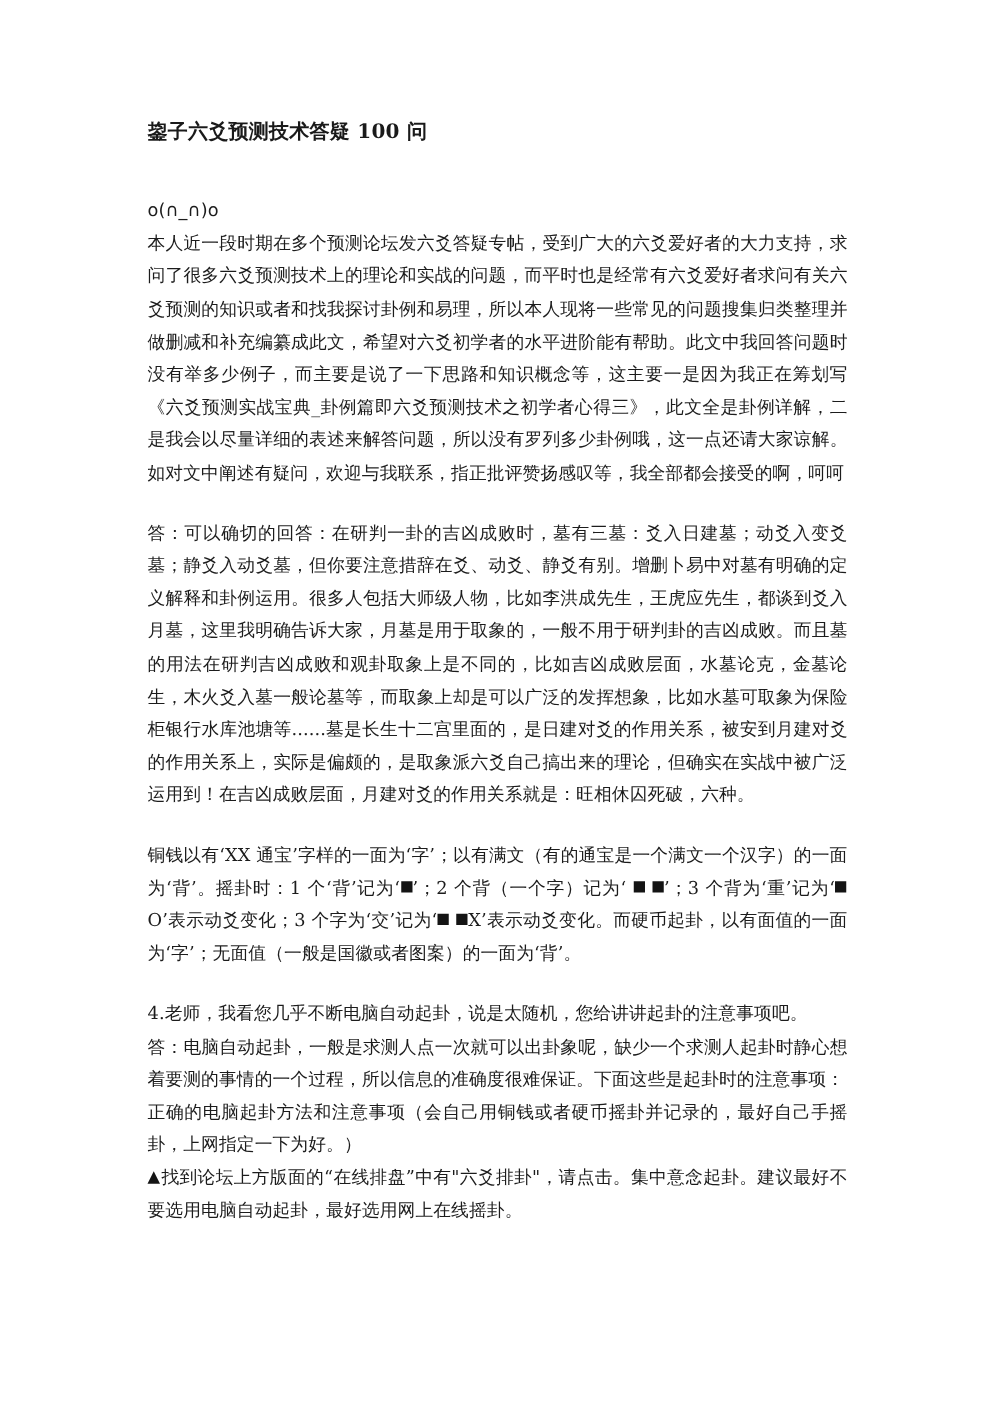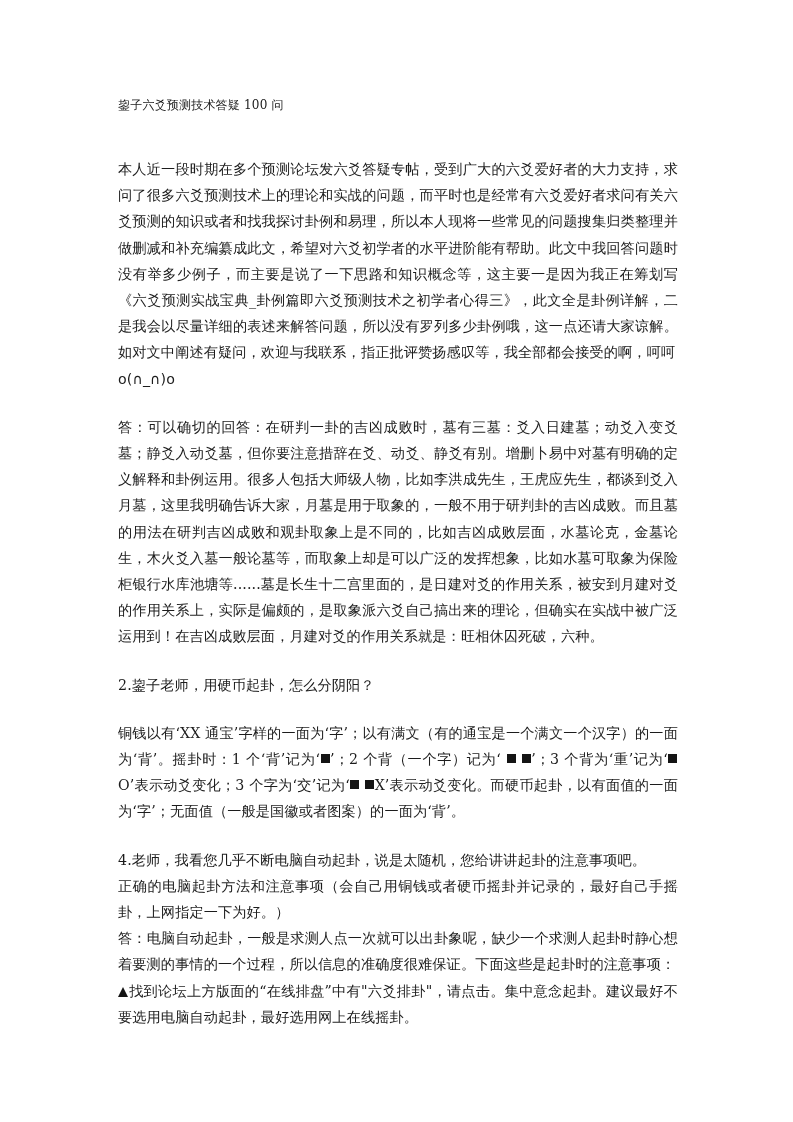--- a/index.html
+++ b/index.html
@@ -22,26 +22,26 @@
     box-sizing: border-box;
     padding: 0;
   }
   .content {
     position: absolute;
     left: 118px;
     top: 92px;
     width: 560px;
   }
   .doc-title {
-    font-size: 12px;
+    font-size: 16px;
     line-height: 26px;
     letter-spacing: 0.2px;
     color: #1a1a1a;
     margin: 0 0 38px 0;
-    font-weight: 400;
+    font-weight: 700;
   }
   p.para {
     margin: 0;
     font-size: 14.2px;
     line-height: 26.2px;
     text-align: justify;
     text-justify: inter-ideograph;
     letter-spacing: 0.1px;
     color: #1c1c1c;
     word-break: break-all;
@@ -81,38 +81,37 @@
 </style>
 </head>
 <body>
 
 <div class="page">
   <div class="content">
 
     <div class="doc-title">鋆子六爻预测技术答疑 100 问</div>
 
     <div class="block">
+      <p class="para emoticon">o(∩_∩)o</p>
       <p class="para">本人近一段时期在多个预测论坛发六爻答疑专帖，受到广大的六爻爱好者的大力支持，求问了很多六爻预测技术上的理论和实战的问题，而平时也是经常有六爻爱好者求问有关六爻预测的知识或者和找我探讨卦例和易理，所以本人现将一些常见的问题搜集归类整理并做删减和补充编纂成此文，希望对六爻初学者的水平进阶能有帮助。此文中我回答问题时没有举多少例子，而主要是说了一下思路和知识概念等，这主要一是因为我正在筹划写《六爻预测实战宝典_卦例篇即六爻预测技术之初学者心得三》，此文全是卦例详解，二是我会以尽量详细的表述来解答问题，所以没有罗列多少卦例哦，这一点还请大家谅解。如对文中阐述有疑问，欢迎与我联系，指正批评赞扬感叹等，我全部都会接受的啊，呵呵</p>
-      <p class="para emoticon">o(∩_∩)o</p>
     </div>
 
     <div class="block">
       <p class="para">答：可以确切的回答：在研判一卦的吉凶成败时，墓有三墓：爻入日建墓；动爻入变爻墓；静爻入动爻墓，但你要注意措辞在爻、动爻、静爻有别。增删卜易中对墓有明确的定义解释和卦例运用。很多人包括大师级人物，比如李洪成先生，王虎应先生，都谈到爻入月墓，这里我明确告诉大家，月墓是用于取象的，一般不用于研判卦的吉凶成败。而且墓的用法在研判吉凶成败和观卦取象上是不同的，比如吉凶成败层面，水墓论克，金墓论生，木火爻入墓一般论墓等，而取象上却是可以广泛的发挥想象，比如水墓可取象为保险柜银行水库池塘等......墓是长生十二宫里面的，是日建对爻的作用关系，被安到月建对爻的作用关系上，实际是偏颇的，是取象派六爻自己搞出来的理论，但确实在实战中被广泛运用到！在吉凶成败层面，月建对爻的作用关系就是：旺相休囚死破，六种。</p>
     </div>
 
     <div class="block">
-      <p class="para qline">2.鋆子老师，用硬币起卦，怎么分阴阳？</p>
     </div>
 
     <div class="block">
       <p class="para"><span>铜钱以有‘XX 通宝’字样的一面为‘字’；以有满文（有的通宝是一个满文一个汉字）的一面为‘背’。摇卦时：1 个‘背’记为‘</span><span class="sq"></span><span>’；2 个背（一个字）记为‘ </span><span class="sq"></span><span> </span><span class="sq"></span><span>’；3 个背为‘重’记为‘</span><span class="sq"></span><span>O’表示动爻变化；3 个字为‘交’记为‘</span><span class="sq"></span><span> </span><span class="sq"></span><span>X’表示动爻变化。而硬币起卦，以有面值的一面为‘字’；无面值（一般是国徽或者图案）的一面为‘背’。</span></p>
     </div>
 
     <div class="block">
       <p class="para qline">4.老师，我看您几乎不断电脑自动起卦，说是太随机，您给讲讲起卦的注意事项吧。</p>
+      <p class="para">答：电脑自动起卦，一般是求测人点一次就可以出卦象呢，缺少一个求测人起卦时静心想着要测的事情的一个过程，所以信息的准确度很难保证。下面这些是起卦时的注意事项：</p>
       <p class="para">正确的电脑起卦方法和注意事项（会自己用铜钱或者硬币摇卦并记录的，最好自己手摇卦，上网指定一下为好。）</p>
-      <p class="para">答：电脑自动起卦，一般是求测人点一次就可以出卦象呢，缺少一个求测人起卦时静心想着要测的事情的一个过程，所以信息的准确度很难保证。下面这些是起卦时的注意事项：</p>
       <p class="para"><span class="tri"></span><span>找到论坛上方版面的“在线排盘”中有"六爻排卦"，请点击。集中意念起卦。建议最好不要选用电脑自动起卦，最好选用网上在线摇卦。</span></p>
 
     </div>
 
   </div>
 </div>
 
 </body></html>

